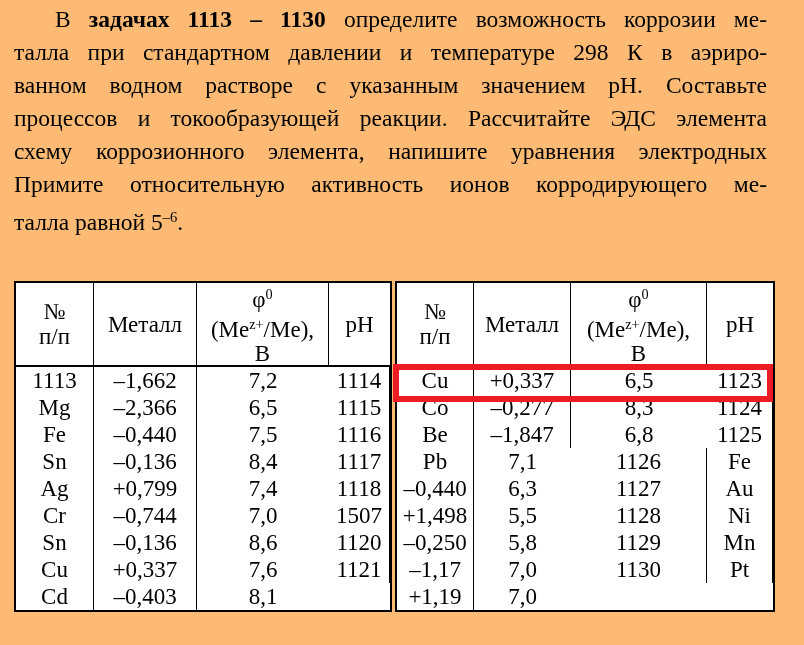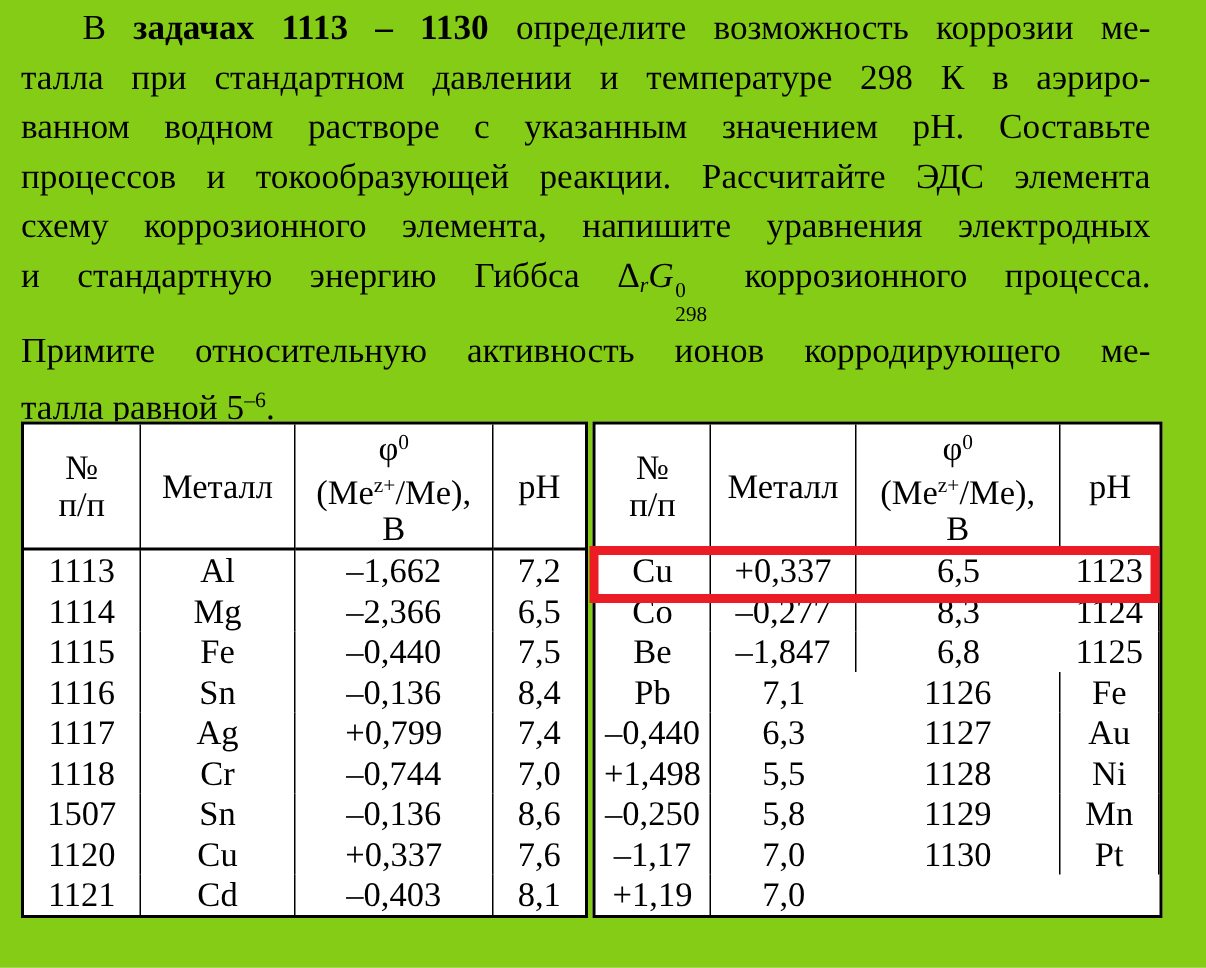--- a/index.html
+++ b/index.html
@@ -3,21 +3,21 @@
 <meta charset="utf-8">
 <style>
   html, body { margin: 0; padding: 0; }
   body {
     width: 804px; height: 645px;
     background: #ffffff;
     font-family: "Liberation Serif", "DejaVu Serif", serif;
     color: #000000;
     overflow: hidden;
   }
-  .page { position: relative; width: 804px; height: 645px; background: #84cc16; }
+  .page { position: relative; width: 804px; height: 645px; background: #fdba74; }
 
   
   .paragraph { position: absolute; left: 14px; top: 3px; width: 753px; font-size: 23.5px; }
   .tline { line-height: 33px; }
   .tline.just { text-align: justify; text-align-last: justify; }
   .tline.indent { text-indent: 41px; }
   .b { font-weight: bold; }
   .i { font-style: italic; }
   .sup { font-size: 0.62em; vertical-align: 0.55em; }
   .sub { font-size: 0.62em; vertical-align: -0.25em; }
@@ -59,24 +59,20 @@
 <body>
 
 <div class="page">
 
   <div class="paragraph">
       <div class="tline indent just"><span>В </span><span class="b">задачах 1113 – 1130</span><span> определите возможность коррозии ме-</span></div>
       <div class="tline just"><span>талла при стандартном давлении и температуре 298 К в аэриро-</span></div>
       <div class="tline just"><span>ванном водном растворе с указанным значением pH. Составьте</span></div>
       <div class="tline just"><span>процессов и токообразующей реакции. Рассчитайте ЭДС элемента</span></div>
       <div class="tline just"><span>схему коррозионного элемента, напишите уравнения электродных</span></div>
-      <div class="tline just"><span>и стандартную энергию Гиббса </span><span>Δ</span><span class="i sub">r</span><span class="i">G</span><span class="supsub">
-          <span>0</span>
-          <span>298</span>
-        </span><span> коррозионного процесса.</span></div>
       <div class="tline just"><span>Примите относительную активность ионов корродирующего ме-</span></div>
       <div class="tline"><span>талла равной 5</span><span class="sup">–6</span><span>.</span></div>
     </div>
 
   <div class="table-wrap">
 
     <div class="half left">
       <div class="cell header col-no">
         <span>№</span>
         <span>п/п</span>
@@ -86,21 +82,20 @@
       </div>
       <div class="cell header col-phi">
         <span class="hline"><span>φ</span><span class="sup">0</span></span>
         <span class="hline"><span>(Me</span><span class="sup">z+</span><span>/Me),</span></span>
         <span class="hline">В</span>
       </div>
       <div class="cell header col-ph">
         <span>pH</span>
       </div>
     <div class="cell body col-no">1113</div>
-        <div class="cell body col-metal">Al</div>
         <div class="cell body col-phi">–1,662</div>
         <div class="cell body col-ph">7,2</div>
         <div class="cell body col-no">1114</div>
         <div class="cell body col-metal">Mg</div>
         <div class="cell body col-phi">–2,366</div>
         <div class="cell body col-ph">6,5</div>
         <div class="cell body col-no">1115</div>
         <div class="cell body col-metal">Fe</div>
         <div class="cell body col-phi">–0,440</div>
         <div class="cell body col-ph">7,5</div>

